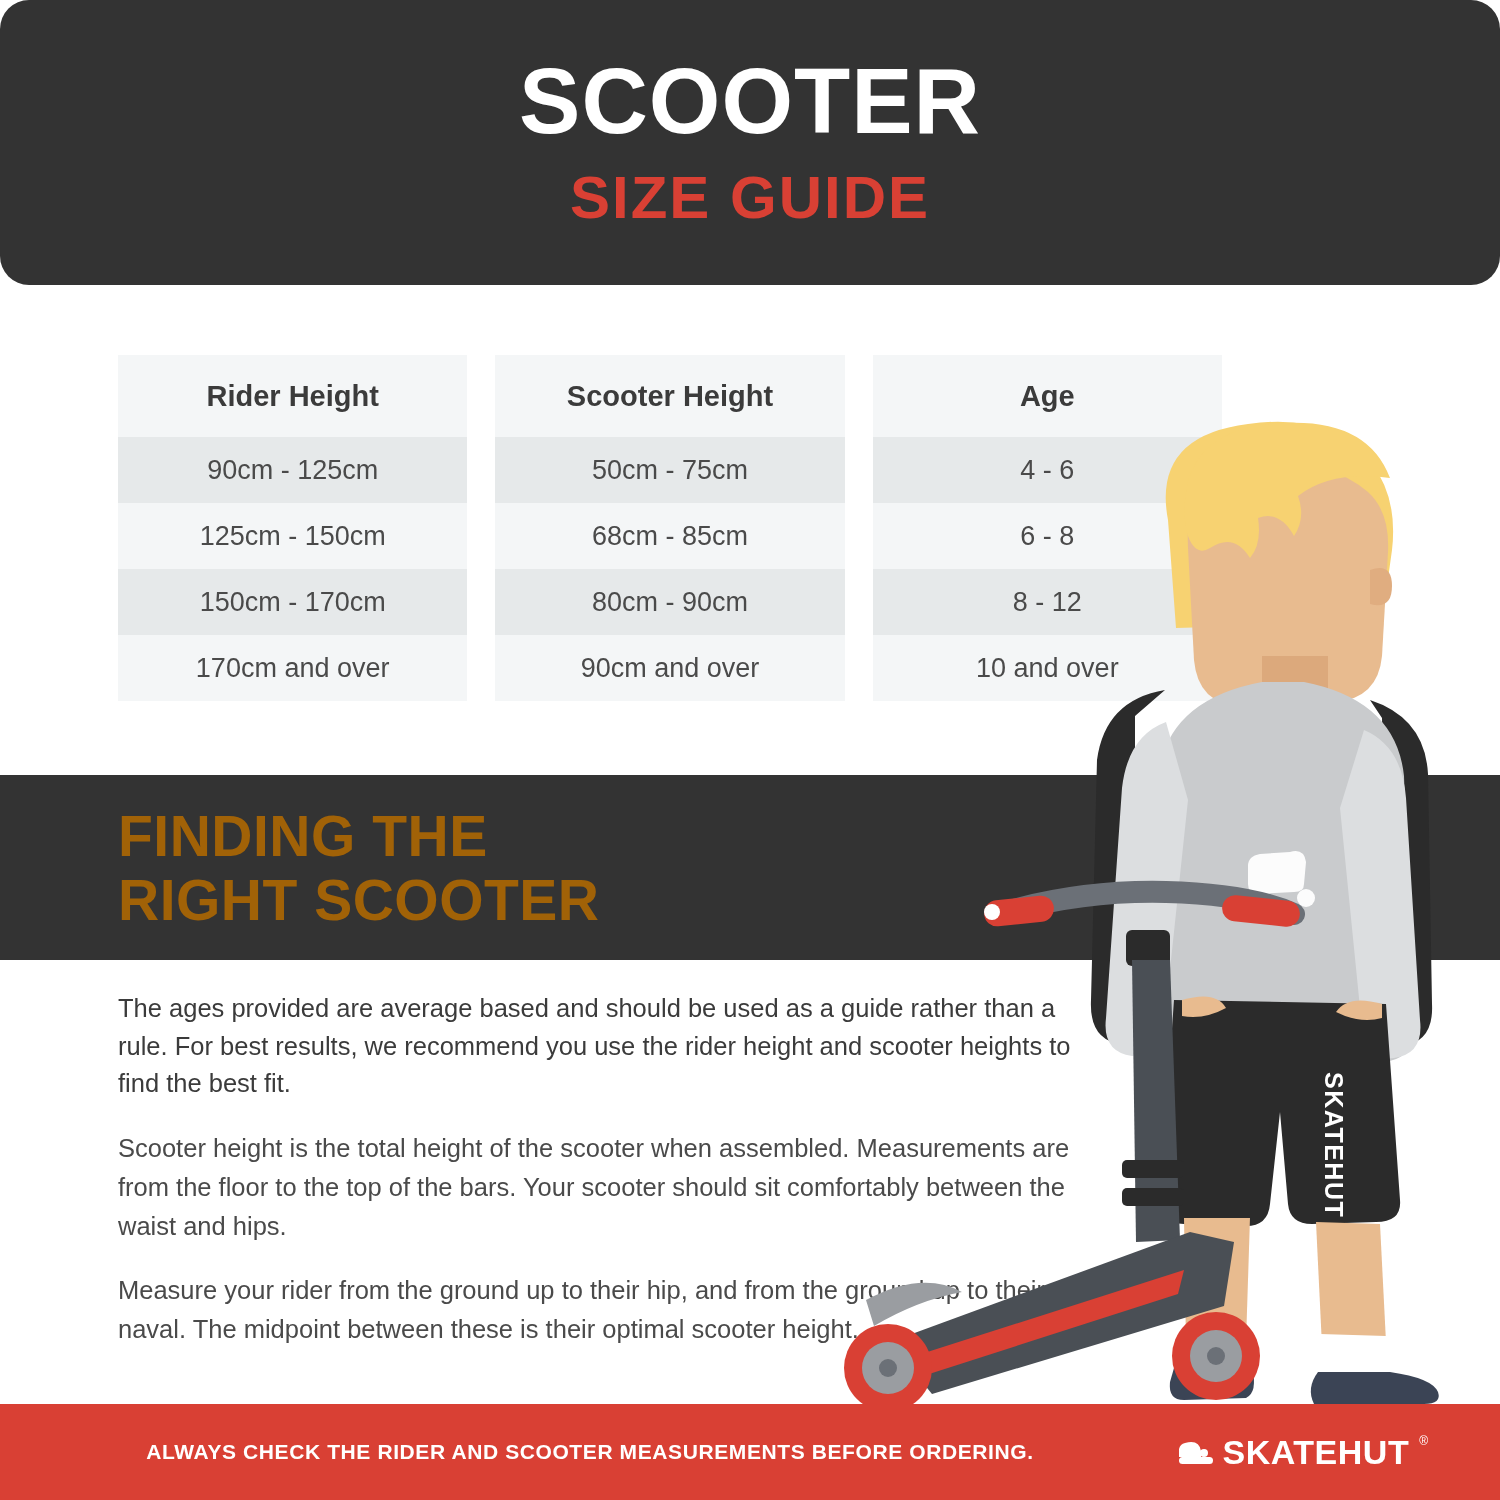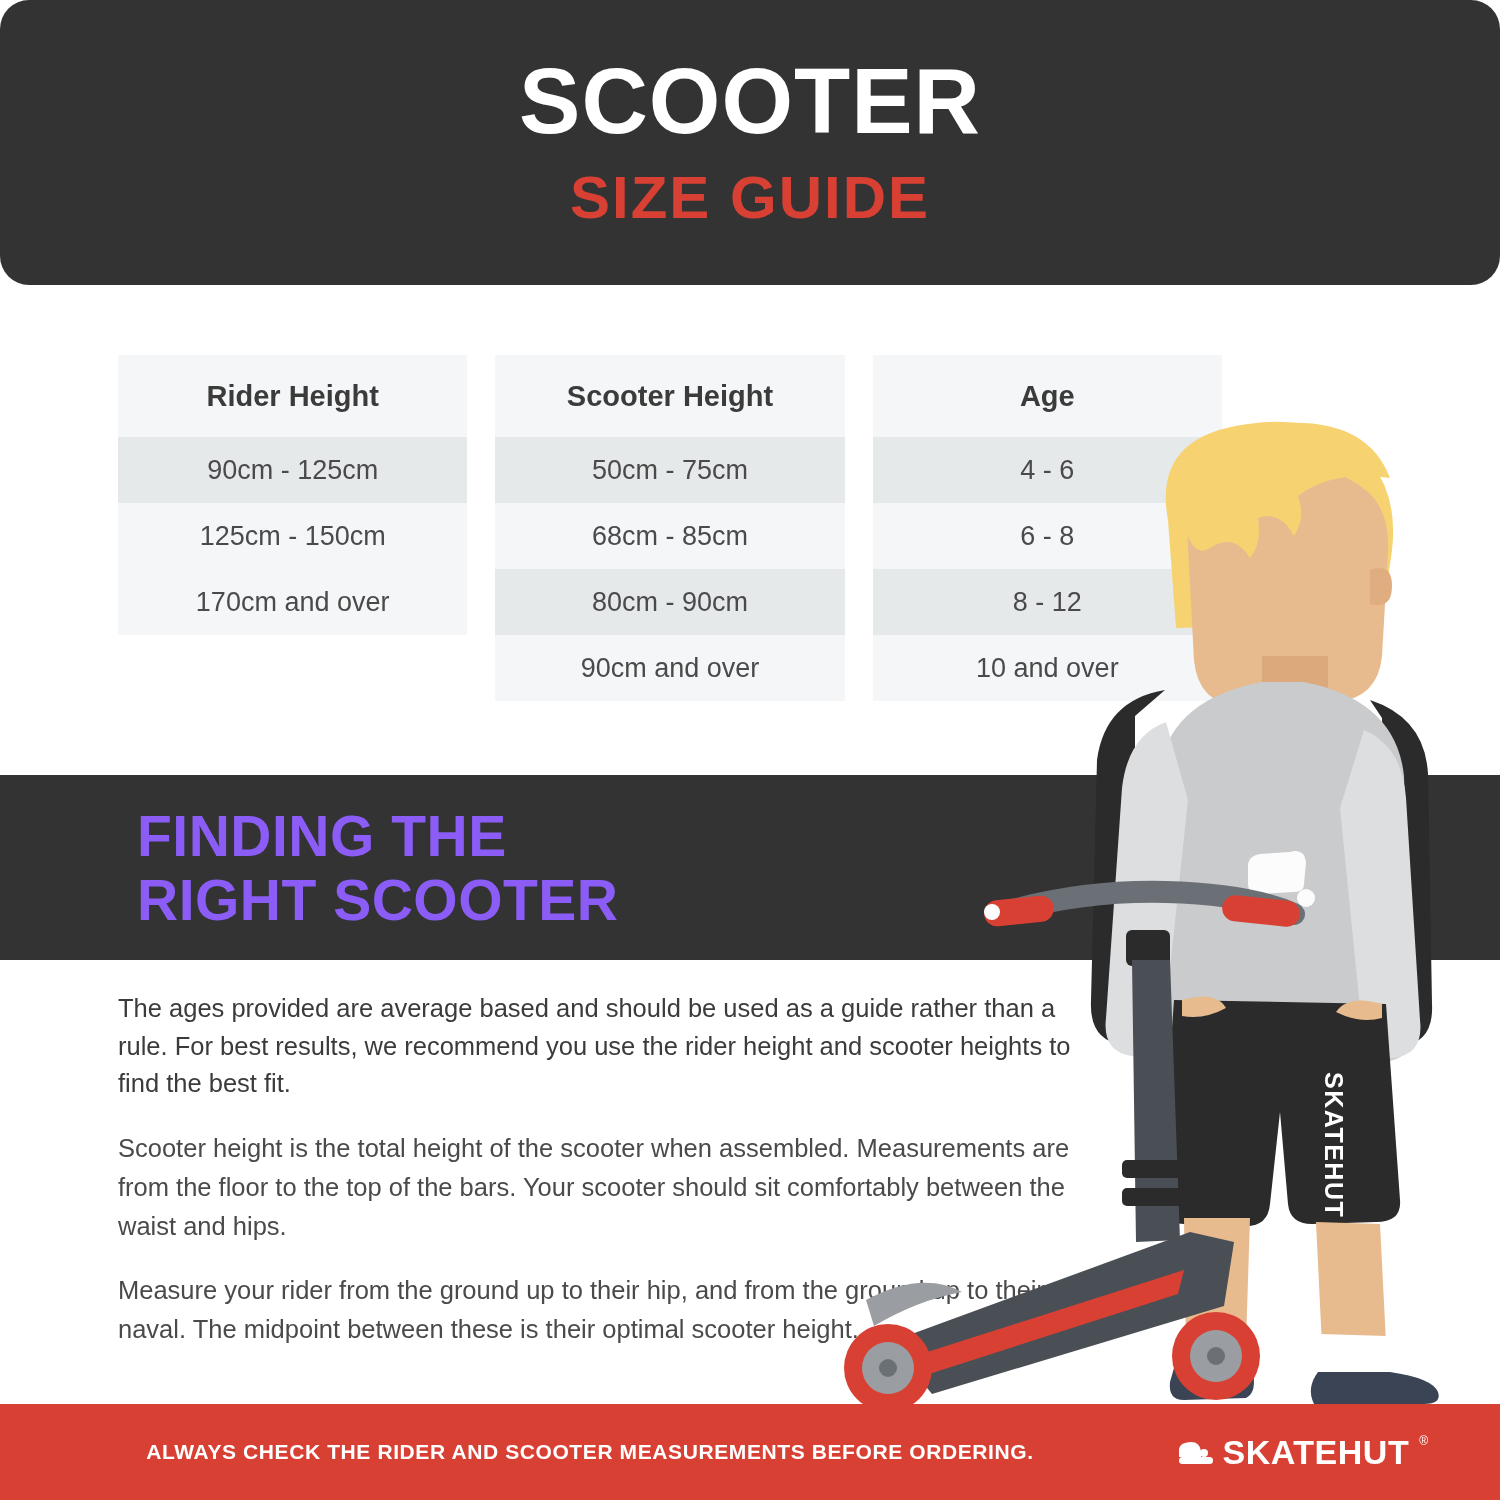--- a/index.html
+++ b/index.html
@@ -72,24 +72,23 @@
     left: 0; top: 775px;
     width: 1500px; height: 185px;
     background: #333333;
   }
   .band-title {
     position: absolute;
     left: 118px; top: 805px;
     width: 800px;
     font-size: 57px;
     font-weight: bold;
-    color: #8b5cf6;
+    color: #a16207;
     line-height: 1.12;
     letter-spacing: 0.5px;
-    margin-left: 19px;
   }
 
   
   .body-text {
     position: absolute;
     left: 118px; top: 990px;
     width: 1000px;
   }
   .p-bold {
     font-size: 25.5px;
@@ -155,20 +154,21 @@
     <div class="title">SCOOTER</div>
     <div class="subtitle">SIZE GUIDE</div>
   </div>
 
   <div class="table-wrap">
 
     <div class="col">
       <div class="cell head">Rider Height</div>
       <div class="cell alt">90cm - 125cm</div>
       <div class="cell">125cm - 150cm</div>
+      <div class="cell alt">150cm - 170cm</div>
       <div class="cell">170cm and over</div>
     </div>
 
     <div class="col">
       <div class="cell head">Scooter Height</div>
       <div class="cell alt">50cm - 75cm</div>
       <div class="cell">68cm - 85cm</div>
       <div class="cell alt">80cm - 90cm</div>
       <div class="cell">90cm and over</div>
     </div>

